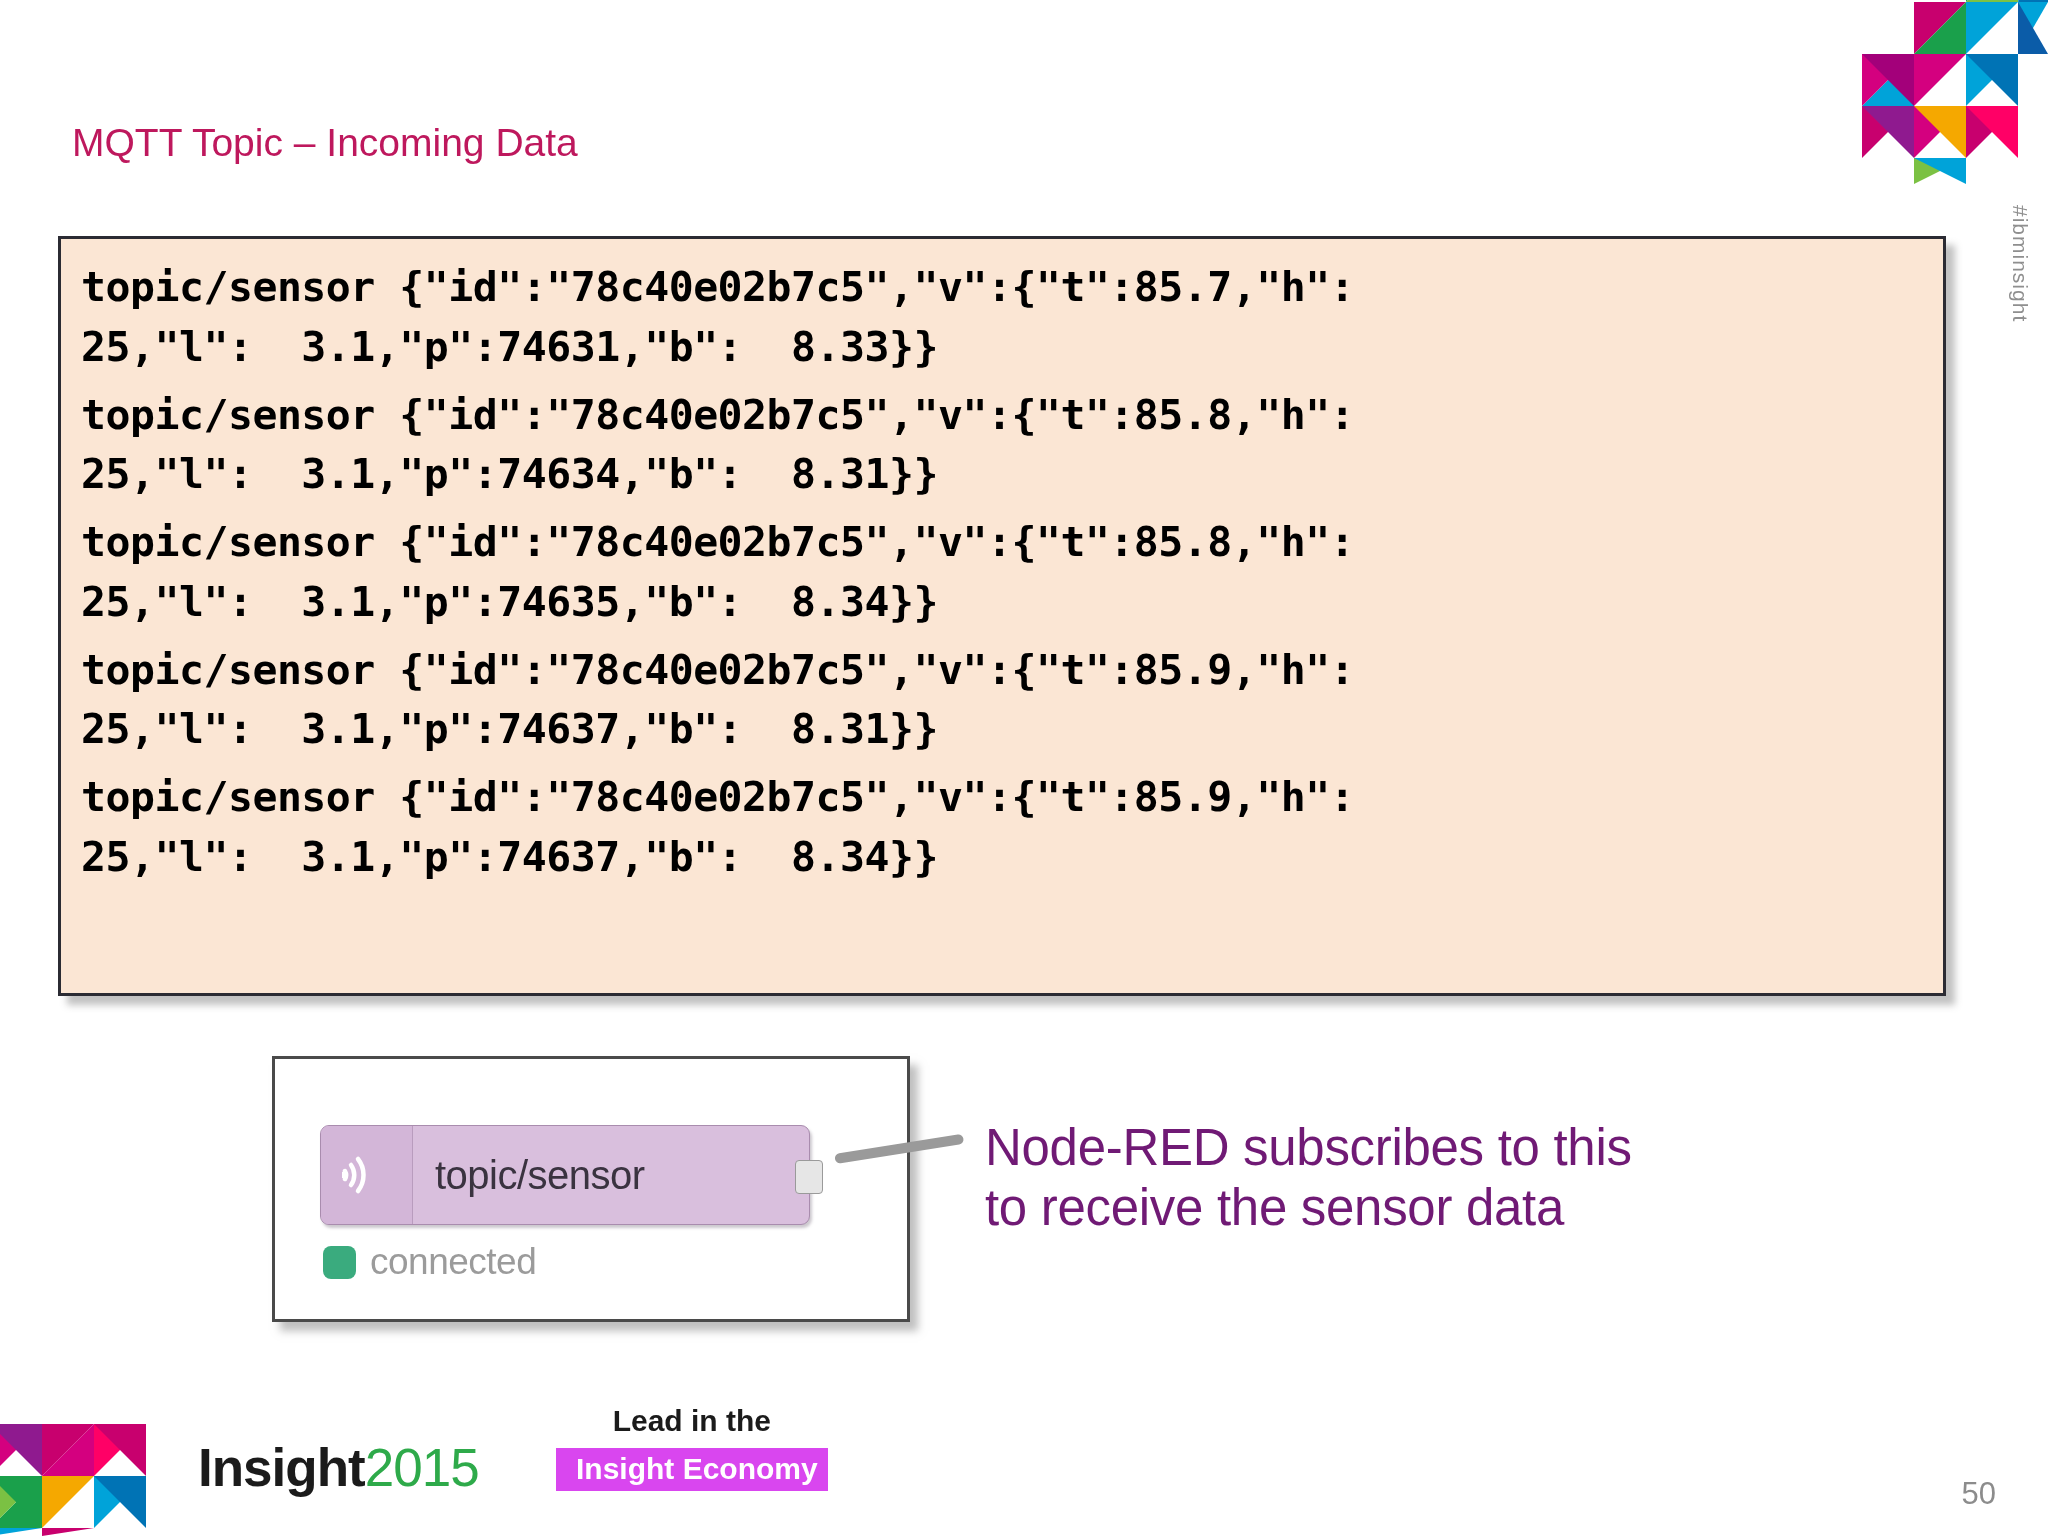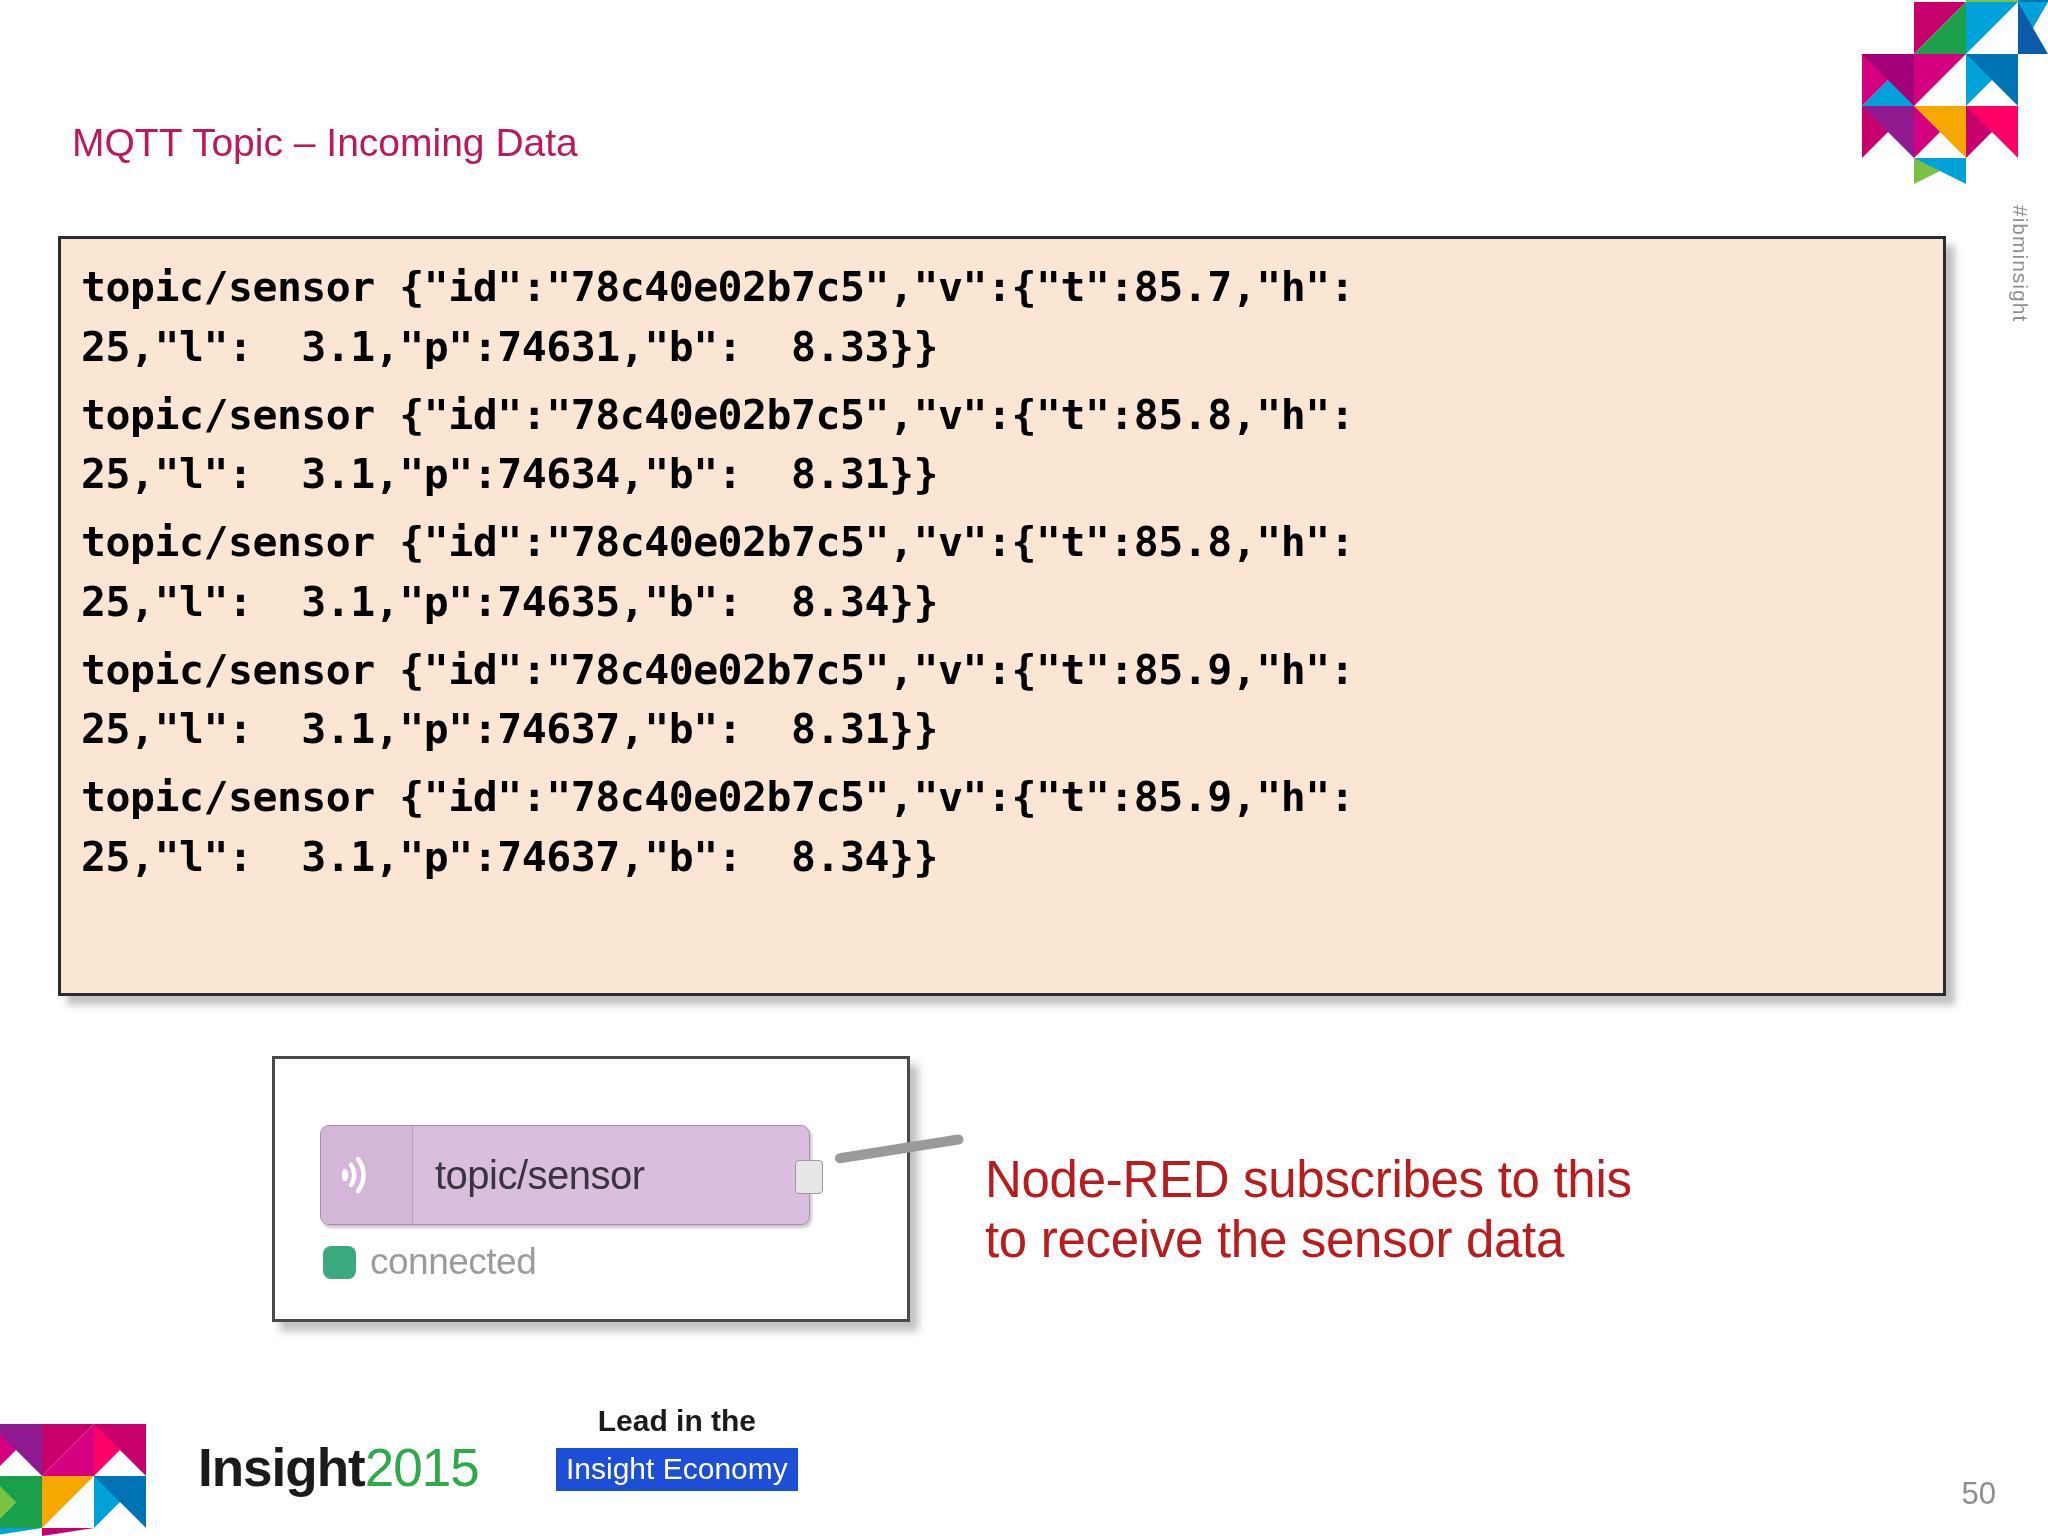--- a/index.html
+++ b/index.html
@@ -175,23 +175,22 @@
 
   
   .caption {
     position: absolute;
     left: 985px;
     top: 1118px;
     width: 940px;
     font-family: "Liberation Sans", sans-serif;
     font-size: 51px;
     line-height: 1.18;
-    color: #b91c1c;
+    color: #701a75;
     letter-spacing: -0.3px;
-    margin-top: 32px;
   }
 
   
   .footer-logo {
     position: absolute;
     left: 198px;
     bottom: 38px;
     font-family: "Liberation Sans", sans-serif;
     font-size: 53px;
     font-weight: bold;
@@ -211,24 +210,24 @@
     align-items: center;
     gap: 10px;
     font-family: "Liberation Sans", sans-serif;
     font-size: 30px;
     font-weight: bold;
     color: #1b1b1b;
     white-space: nowrap;
     flex-direction: column;
   }
   .footer-tag .chip {
-    background: #1d4ed8;
+    background: #d946ef;
     color: #ffffff;
-    padding: 4px 10px 5px 10px;
-    font-weight: normal;
+    padding: 4px 10px 5px 20px;
+    font-weight: bold;
   }
   .page-num {
     position: absolute;
     right: 52px;
     bottom: 24px;
     font-family: "Liberation Sans", sans-serif;
     font-size: 31px;
     color: #8c8c8c;
   }
 </style>

